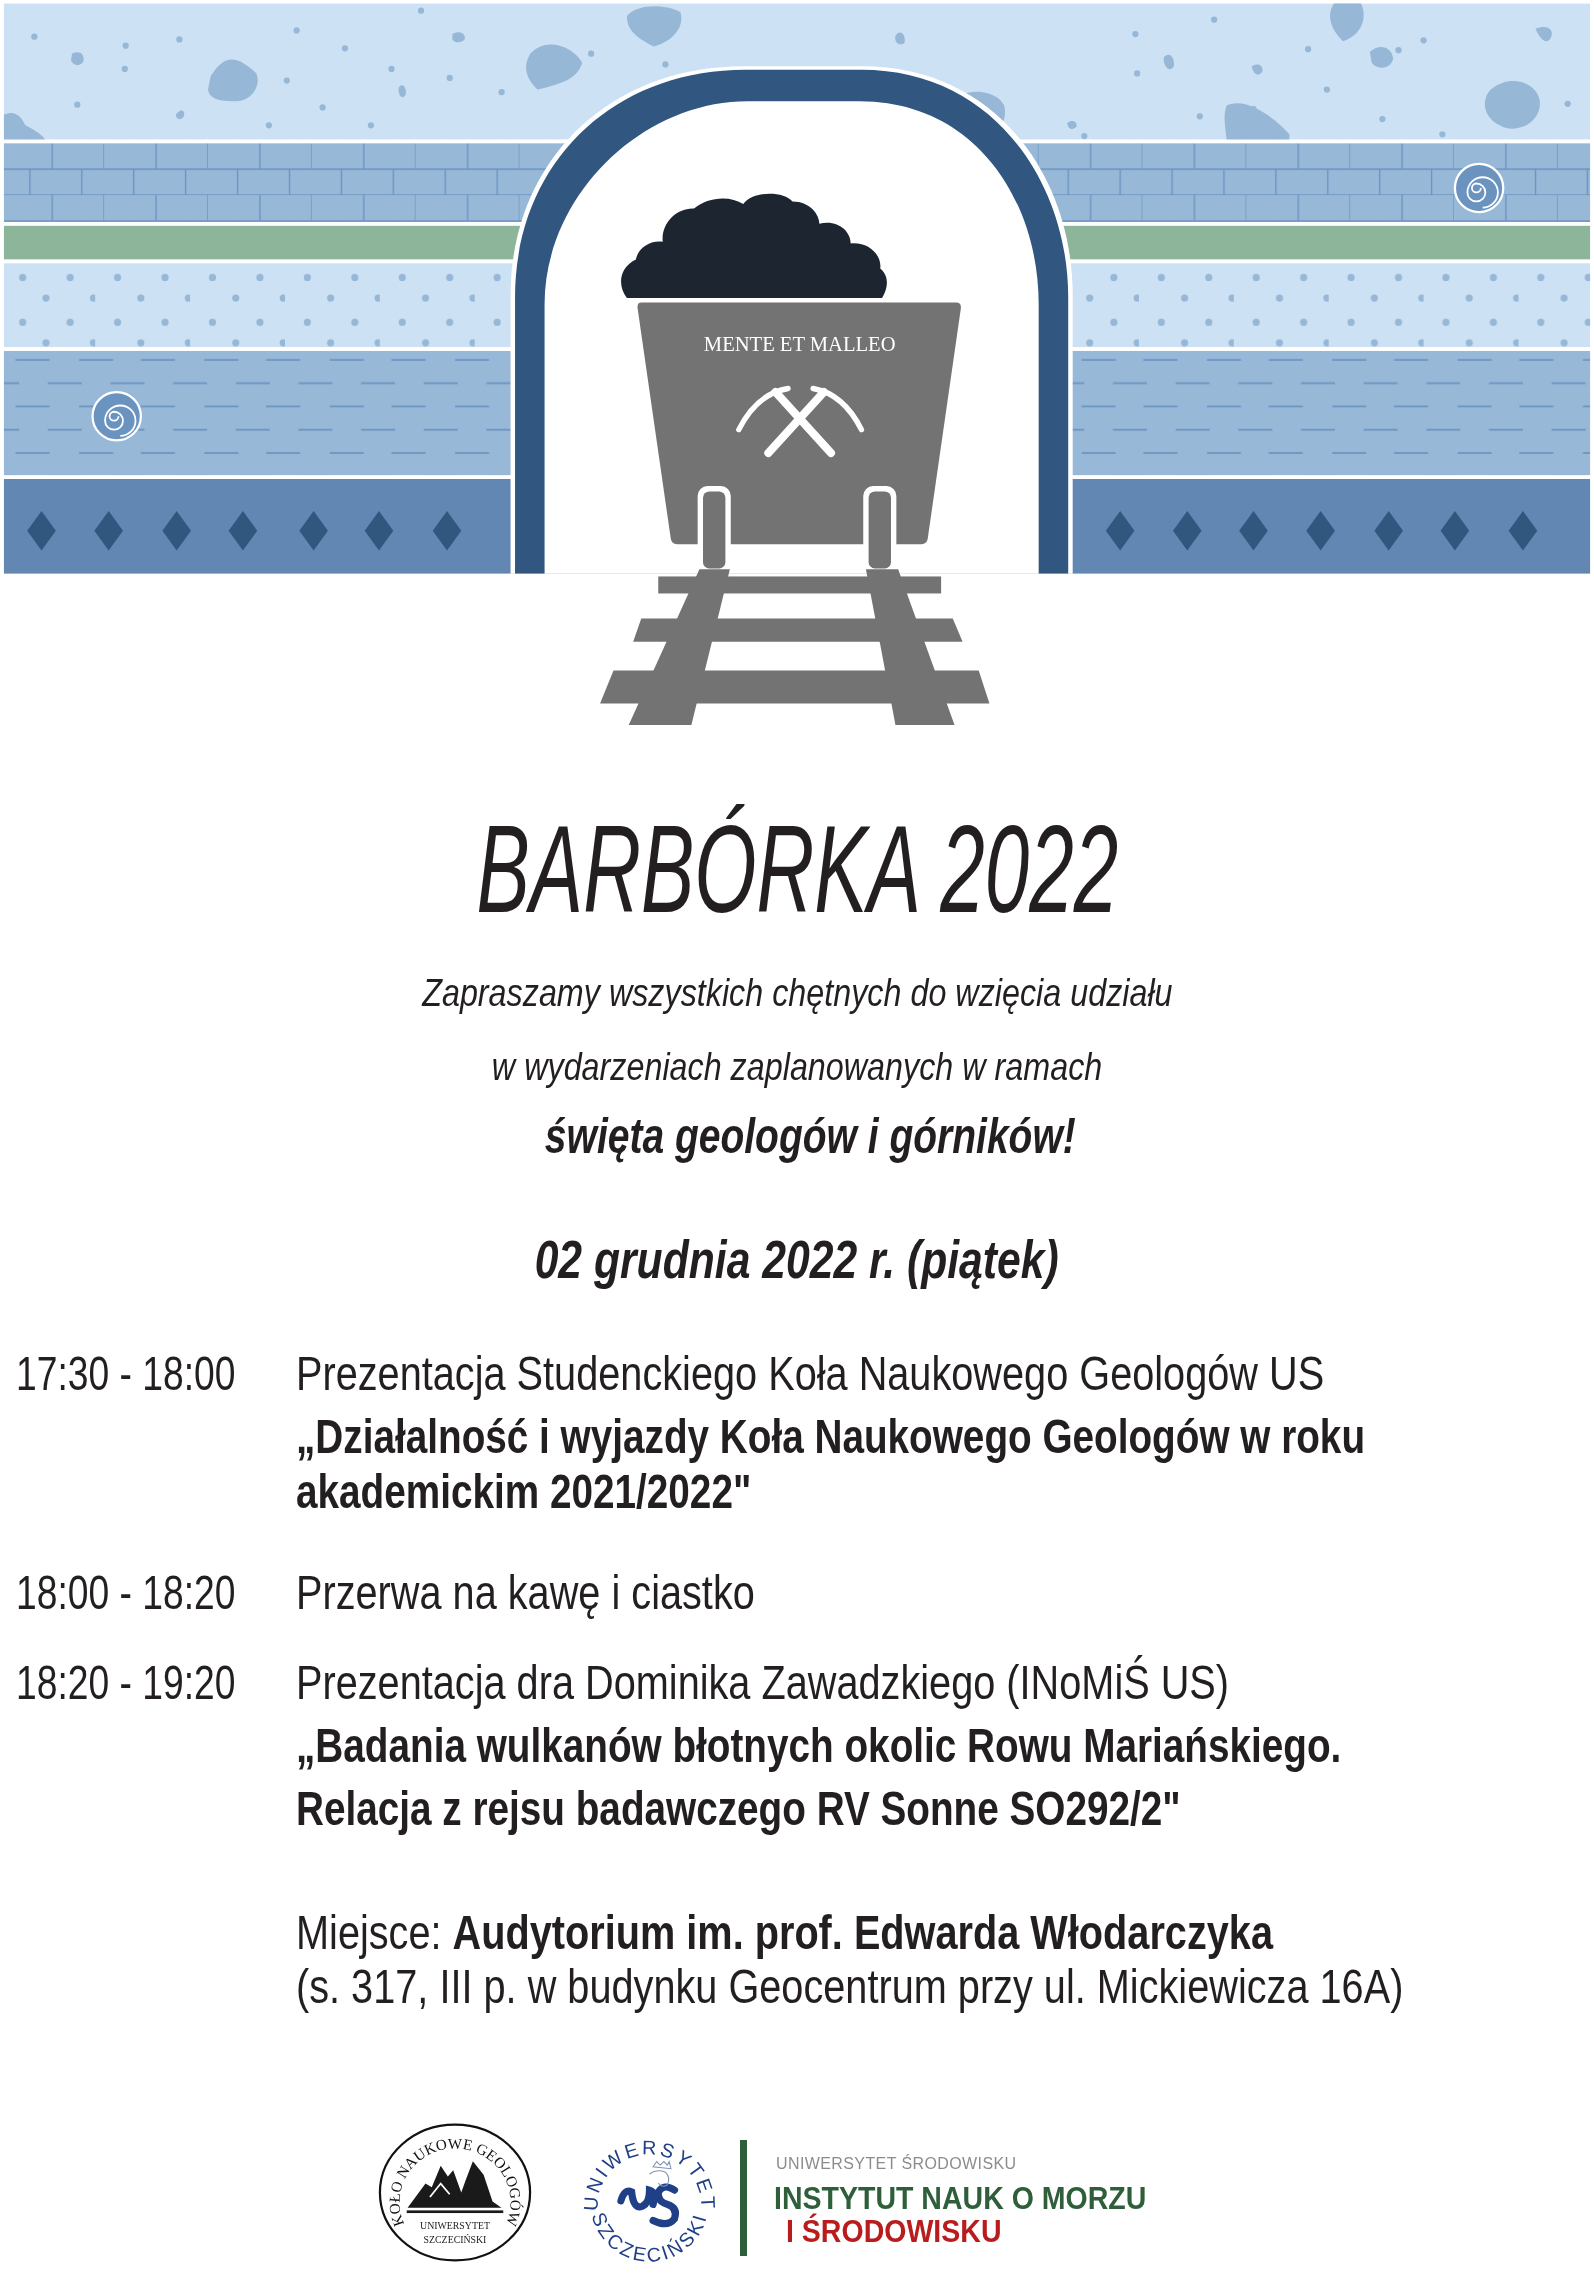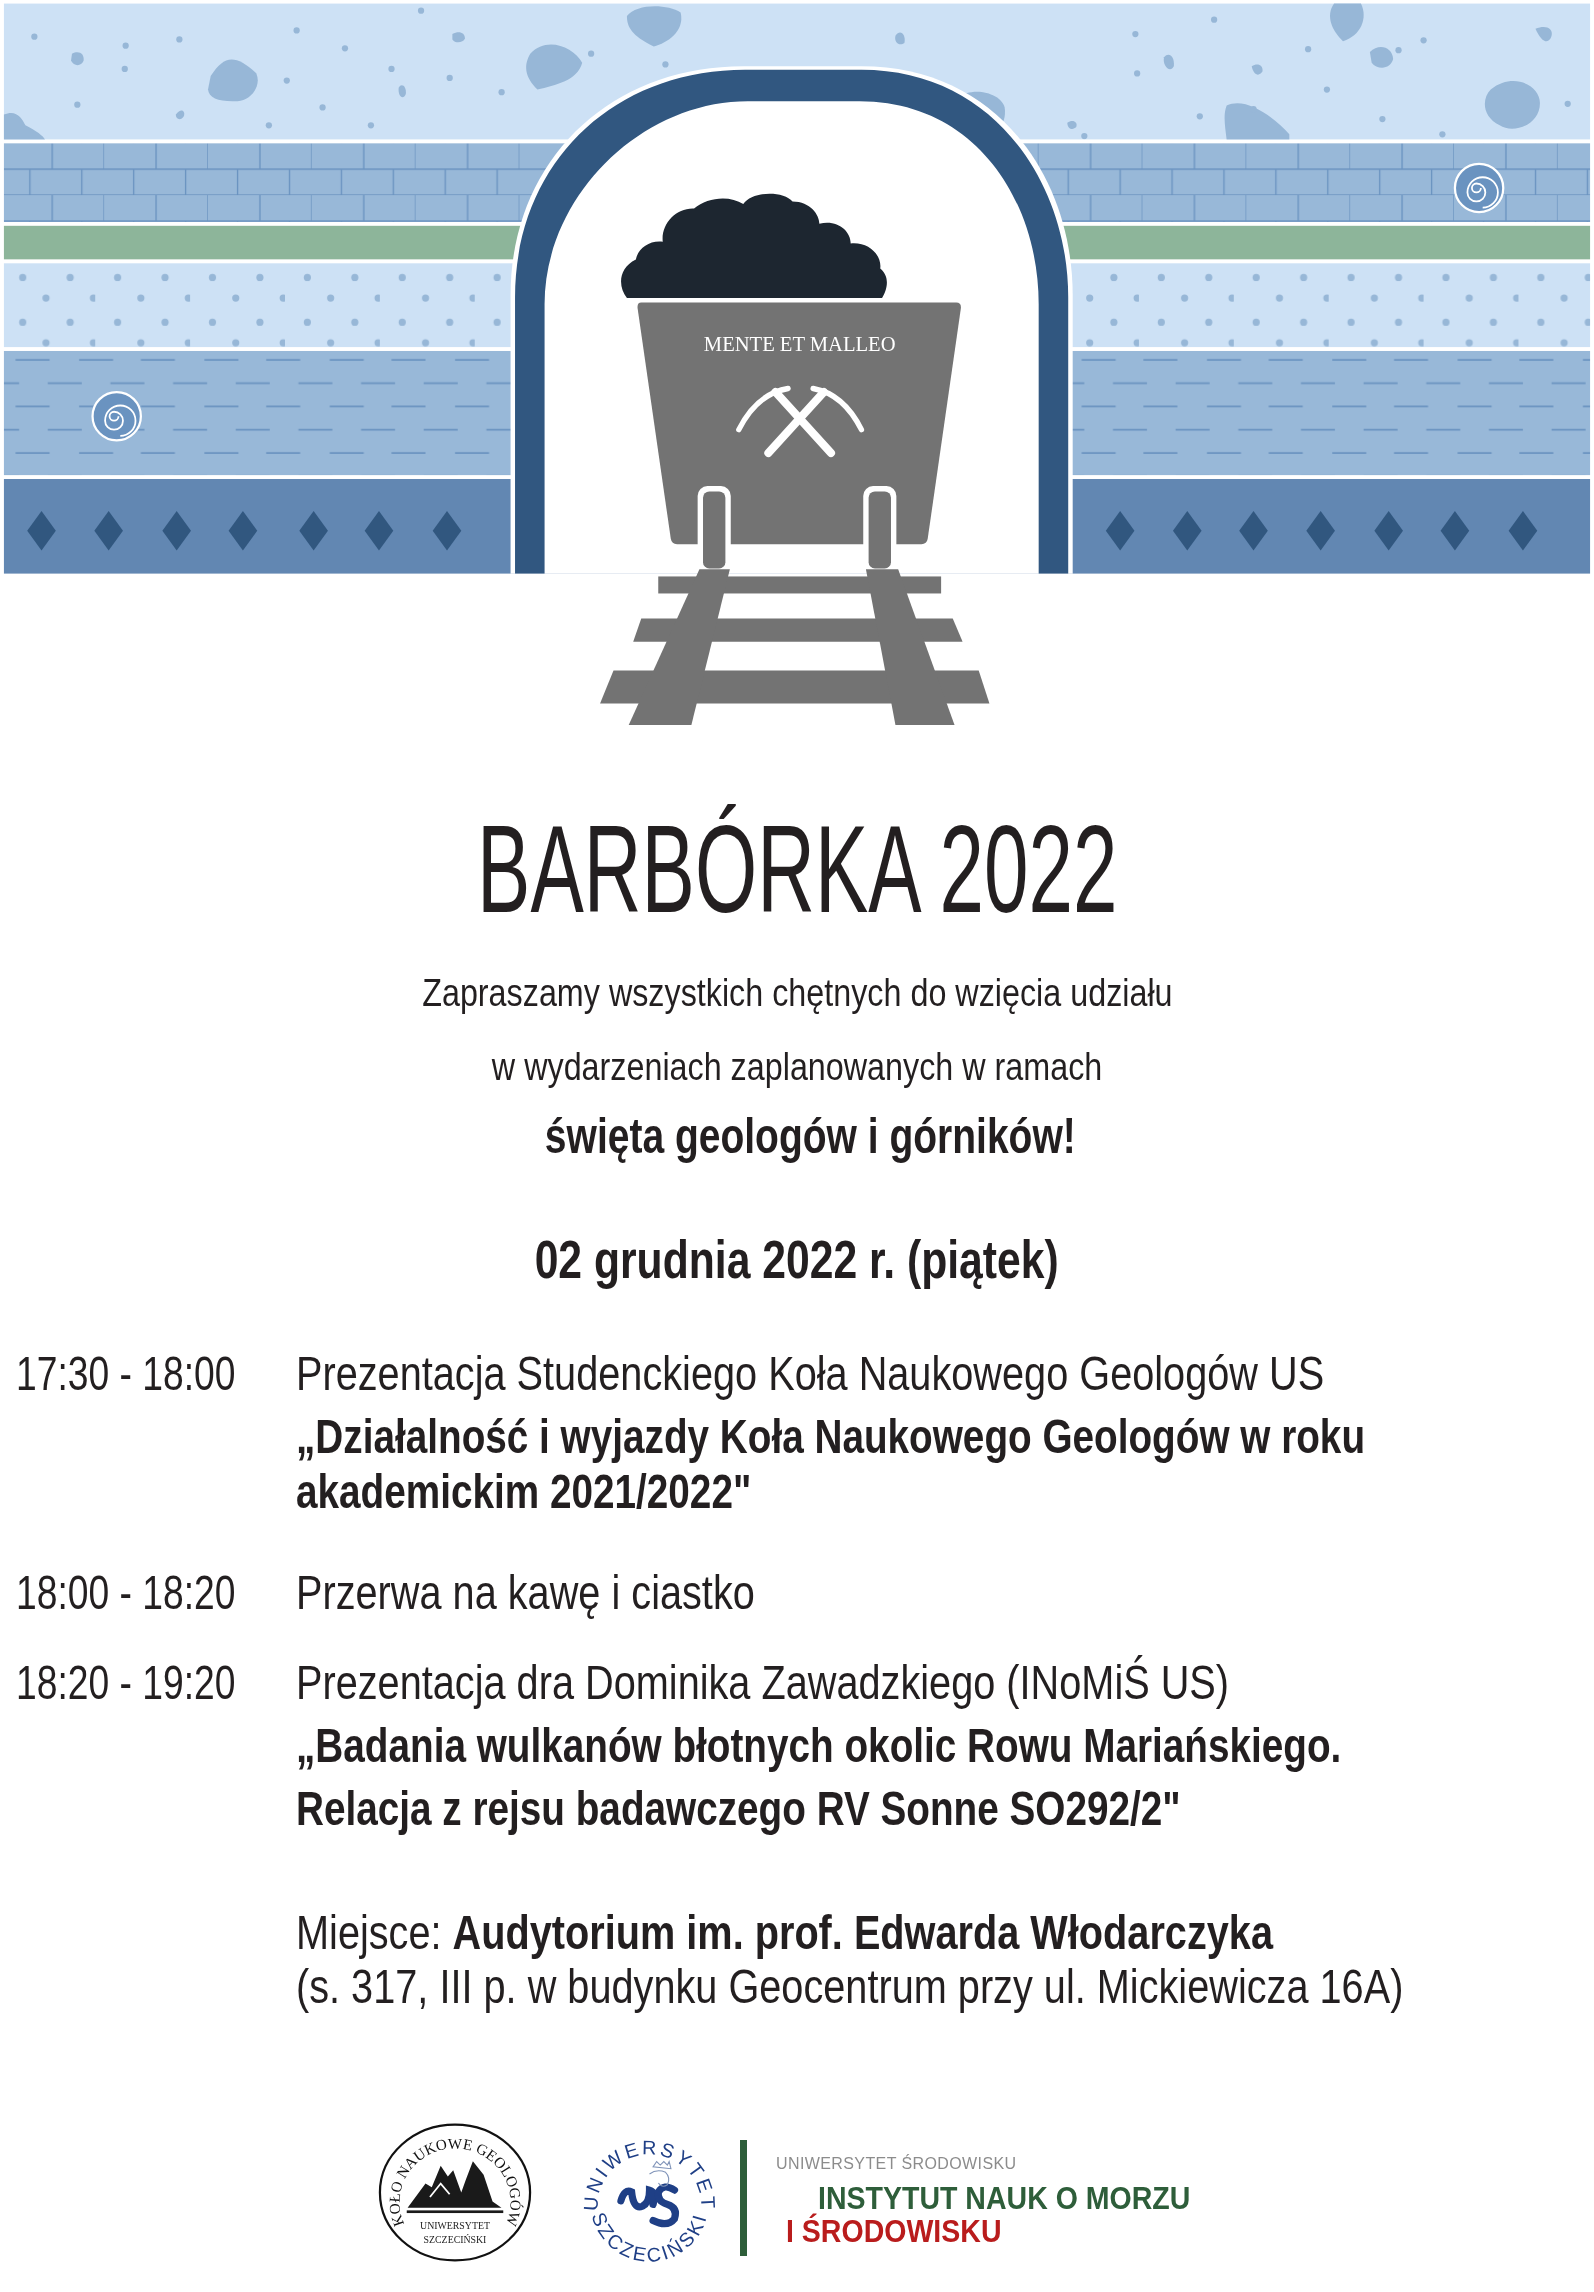--- a/index.html
+++ b/index.html
@@ -1,41 +1,41 @@
 <!DOCTYPE html>
 <html style="font-size:14.3px"><head>
 <meta charset="utf-8">
 <style>
   html, body { margin: 0; padding: 0; }
   body { width: 1594px; height: 2293px; position: relative; background: #ffffff; overflow: hidden; font-family: "Liberation Sans", sans-serif; color: #231f20; }
   .abs { position: absolute; }
   .banner { position: absolute; left: 0; top: 0; width: 1594px; height: 734px; }
   .line { position: absolute; white-space: nowrap; line-height: 1; }
-  .center { left: 0; width: 1594px; text-align: center; }
+  .center { left: 0; width: 1594px; text-align: center; font-style: italic; }
   .cx { display: inline-block; transform-origin: 50% 50%; }
   .lx { display: inline-block; transform-origin: 0 50%; }
   .title { top: 806px; font-size: 125px; }
   .title .cx { transform: scaleX(0.64); }
   .sub { font-size: 38px; }
   .sub .cx { transform: scaleX(0.85); }
   .sub-b { font-size: 50px; font-weight: bold; padding-left: 13px; }
   .sub-b .cx { transform: scaleX(0.78); }
   .date { font-size: 54px; font-weight: bold; }
   .date .cx { transform: scaleX(0.79); }
   .sched { font-size: 49px; }
   .sched .lx { transform: scaleX(0.81); }
   .sched-b { font-size: 49px; font-weight: bold; }
   .sched-b .lx { transform: scaleX(0.79); }
   .time { left: 16px; font-size: 49px; }
   .time .lx { transform: scaleX(0.76); }
   .desc { left: 296px; }
   b.inl { font-weight: bold; }
   .inst-bar { position: absolute; left: 740px; top: 2140px; width: 7.2px; height: 116px; background: #2e5e3a; }
   .inst-top { position: absolute; left: 776px; top: 2155px; font-size: 16px; color: #8c8c8c; letter-spacing: 0.4px; white-space: nowrap; }
-  .inst-l1 { position: absolute; left: 774px; top: 2183px; font-size: 31px; font-weight: bold; color: #2e5e3a; white-space: nowrap; line-height: 1; margin-left: 44px; }
+  .inst-l1 { position: absolute; left: 774px; top: 2183px; font-size: 31px; font-weight: bold; color: #2e5e3a; white-space: nowrap; line-height: 1; }
   .inst-l2 { position: absolute; left: 786px; top: 2216px; font-size: 31px; font-weight: bold; color: #b91c1c; white-space: nowrap; line-height: 1; }
   .inst-l1 span, .inst-l2 span { display: inline-block; transform: scaleX(0.92); transform-origin: 0 50%; }
 </style>
 </head>
 <body>
 
 <svg class="banner" viewBox="0 0 1780 820" width="1594" height="734" xmlns="http://www.w3.org/2000/svg">
   <defs>
     <pattern id="bricks" x="0" y="160" width="116" height="58" patternUnits="userSpaceOnUse">
       <rect width="116" height="58" fill="#98b8d8"></rect>

